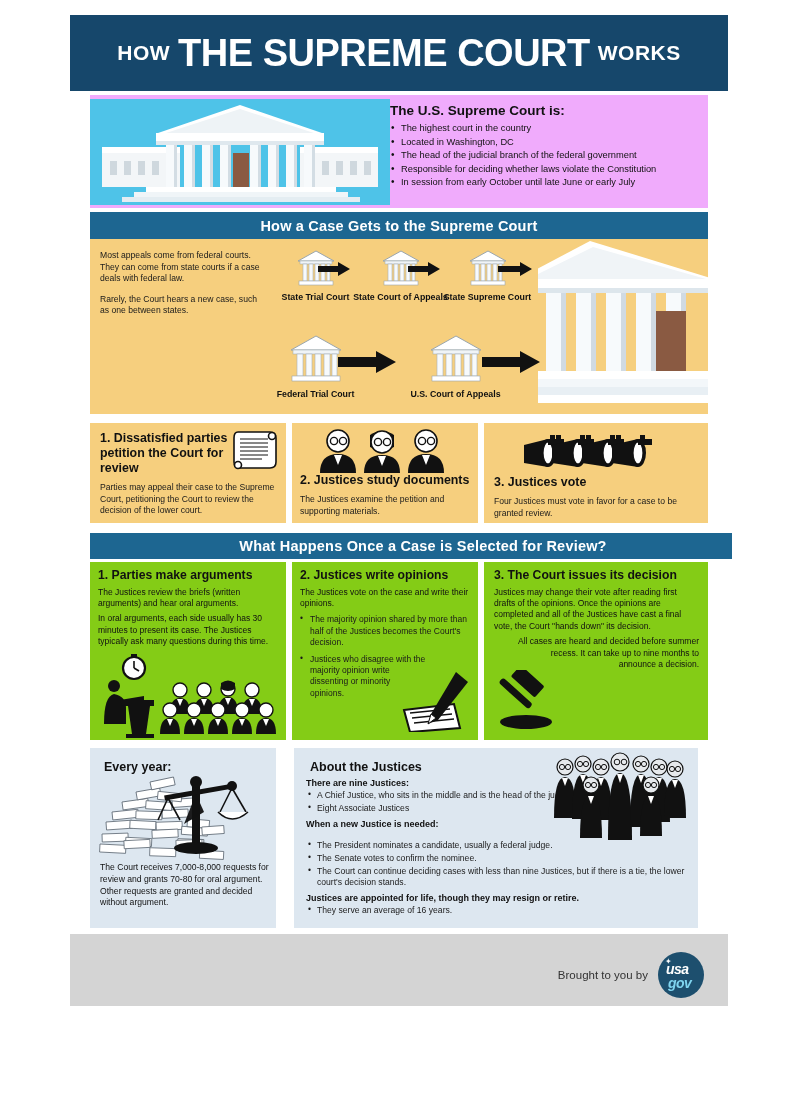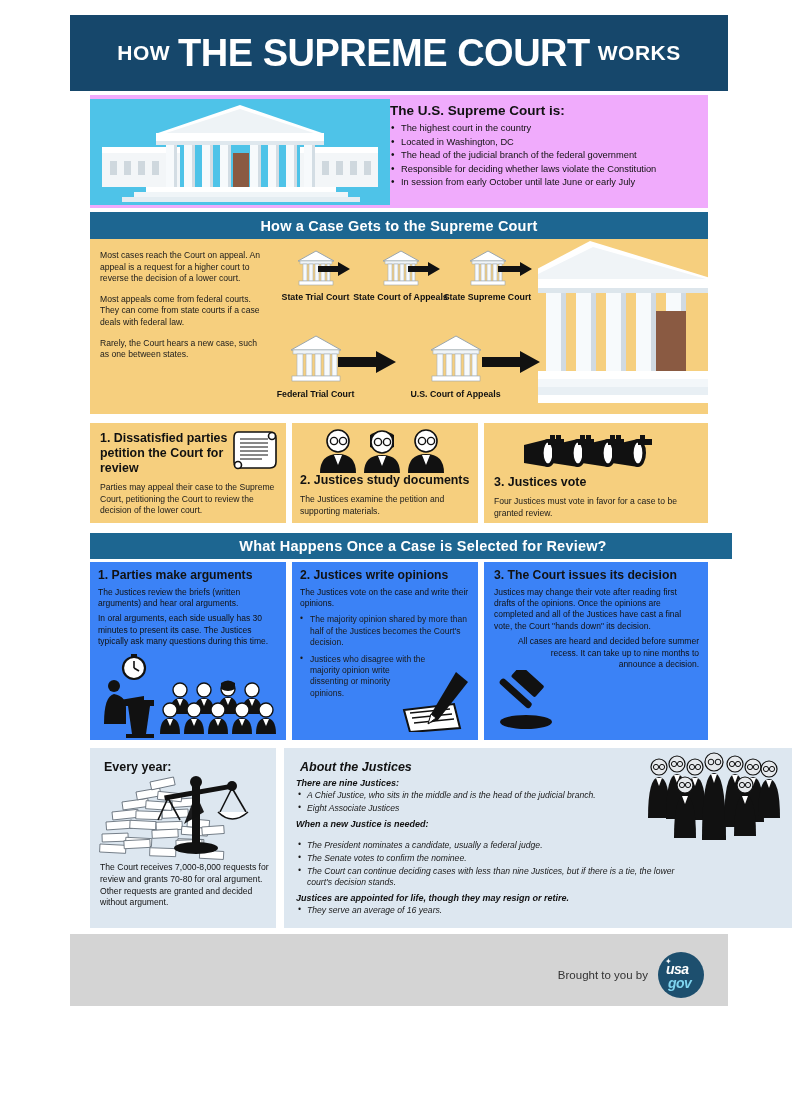--- a/index.html
+++ b/index.html
@@ -32,21 +32,21 @@
   .court-node .cap{font-size:8.8px;font-weight:bold;line-height:11px;margin-top:2px;color:#111;}
   .arrow{position:absolute;}
   .bigbuilding{position:absolute;right:0px;top:0px;width:170px;height:175px;overflow:hidden;}
 
   
   .gcard{position:absolute;background:#f6cf7e;}
   .gcard h3{margin:0;font-size:12.4px;font-weight:bold;line-height:15px;color:#111;}
   .gcard p{margin:5px 0 0 0;font-size:8.6px;line-height:11.6px;color:#1a1a1a;}
 
   
-  .bcard{position:absolute;background:#3b82f6;}
+  .bcard{position:absolute;background:#84cc16;}
   .bcard h3{margin:0;font-size:12.2px;font-weight:bold;line-height:14.5px;color:#111;}
   .bcard p{margin:4px 0 0 0;font-size:8.5px;line-height:11.4px;color:#111;}
   .bcard ul{margin:5px 4px 0 0;padding:0;list-style:none;}
   .bcard li{font-size:8.5px;line-height:11.4px;padding-left:10px;position:relative;margin-bottom:5px;}
   .bcard li:before{content:"•";position:absolute;left:0;top:-1px;}
 
   
   .pcard{position:absolute;background:#dde7f0;}
   .pcard h3{margin:4px;font-size:12.5px;font-weight:bold;color:#111;}
   .pcard p{margin:0;font-size:8.6px;line-height:11.8px;color:#111;}
@@ -142,21 +142,20 @@
       </ul>
     </div>
   </div>
 
   <div class="band" style="left:90px;top:212px;width:618px;height:27px;">
     <span>How a Case Gets to the Supreme Court</span>
   </div>
 
   <div class="gold">
     <div class="gold-text">
-      <p>Most cases reach the Court on appeal. An appeal is a request for a higher court to reverse the decision of a lower court.</p>
       <p>Most appeals come from federal courts. They can come from state courts if a case deals with federal law.</p>
       <p>Rarely, the Court hears a new case, such as one between states.</p>
     </div>
 
     <div class="bigbuilding">
       <svg width="170" height="175" viewBox="0 0 170 175">
         <polygon points="52,2 176,40 -20,40" fill="#ffffff"></polygon>
         <polygon points="55,8 168,40 -10,40" fill="#f0f4f7"></polygon>
         <rect x="-10" y="40" width="190" height="9" fill="#ffffff"></rect>
         <rect x="-10" y="49" width="190" height="5" fill="#dde6ec"></rect>
@@ -544,21 +543,21 @@
             <line x1="140" y1="20" x2="154" y2="44"></line>
           <path d="M126 44 Q140 58 156 44" fill="#ffffff"></path>
           <line x1="76" y1="30" x2="66" y2="52"></line>
             <line x1="76" y1="30" x2="88" y2="52"></line>
         </g>
       </svg>
     </div>
     <p style="position:absolute;left:10px;top:114px;width:170px;">The Court receives 7,000-8,000 requests for review and grants 70-80 for oral argument. Other requests are granted and decided without argument.</p>
   </div>
 
-  <div class="pcard" style="left:284px;top:748px;width:508px;height:180px;font-style:italic;">
+  <div class="pcard" style="left:294px;top:748px;width:404px;height:180px;">
     <div style="position:absolute;left:12px;top:8px;width:320px;">
       <h3>About the Justices</h3>
       <div class="sub">There are nine Justices:</div>
       <ul>
         <li>A Chief Justice, who sits in the middle and is the head of the judicial branch.</li>
         <li>Eight Associate Justices</li>
       </ul>
       <div class="sub">When a new Justice is needed:</div>
     </div>
     <div style="position:absolute;left:12px;top:92px;width:400px;">

